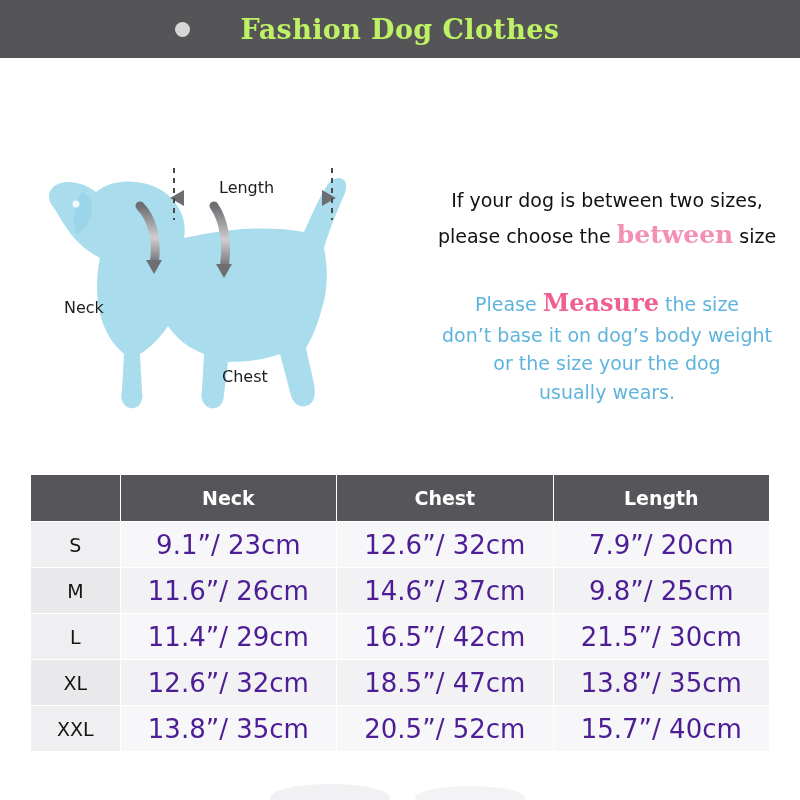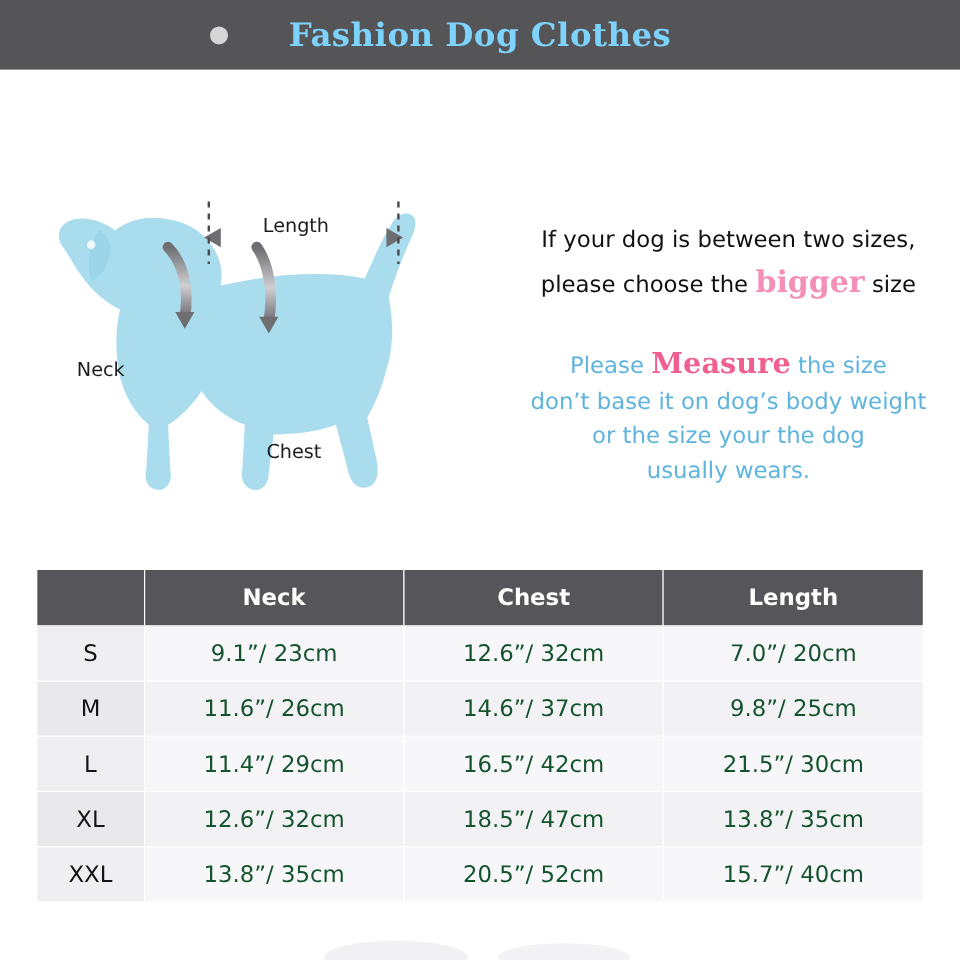--- a/index.html
+++ b/index.html
@@ -28,21 +28,21 @@
   .header-dot {
     width: 15px;
     height: 15px;
     border-radius: 50%;
     background: #d6d6d6;
     position: absolute;
     left: 175px;
     top: 22px;
   }
   .header-title {
-    color: #7dd3fc;
+    color: #bef264;
     font-size: 27px;
     font-weight: bold;
     font-family: "DejaVu Serif", serif;
     letter-spacing: 0.4px;
   }
 
   
   .illustration {
     position: relative;
     width: 800px;
@@ -112,23 +112,23 @@
     left: 30px;
     top: 474px;
     width: 740px;
     border-collapse: collapse;
     font-family: "DejaVu Sans", sans-serif;
   }
   .size-table th, .size-table td {
     border: 1px solid #ffffff;
     text-align: center;
     height: 43px;
-    font-size: 19px;
+    font-size: 26px;
     font-weight: normal;
-    color: #14532d;
+    color: #4c1d95;
   }
   .size-table thead th {
     background: #56565a;
     color: #ffffff;
     font-weight: bold;
     font-size: 19px;
     height: 44px;
   }
   .size-table thead th.corner {
     background: #56565a;
@@ -237,21 +237,21 @@
   </svg>
 
   <div class="label label-length">Length</div>
   <div class="label label-neck">Neck</div>
   <div class="label label-chest">Chest</div>
 
   <div class="right-text">
     <div class="rt-line1">If your dog is between two sizes,</div>
     <div class="rt-line2">
       <span>please choose the</span>
-      <span class="word-bigger">bigger</span>
+      <span class="word-bigger">between</span>
       <span>size</span>
     </div>
 
     <div class="blue-block">
       <div>
         <span>Please</span>
         <span class="word-measure">Measure</span>
         <span>the size</span>
       </div>
       <div>don’t base it on dog’s body weight</div>
@@ -268,21 +268,21 @@
       <th class="col-data">Neck</th>
       <th class="col-data">Chest</th>
       <th class="col-data">Length</th>
     </tr>
   </thead>
   <tbody>
     <tr>
       <td>S</td>
       <td>9.1”/ 23cm</td>
       <td>12.6”/ 32cm</td>
-      <td>7.0”/ 20cm</td>
+      <td>7.9”/ 20cm</td>
     </tr>
     <tr>
       <td>M</td>
       <td>11.6”/ 26cm</td>
       <td>14.6”/ 37cm</td>
       <td>9.8”/ 25cm</td>
     </tr>
     <tr>
       <td>L</td>
       <td>11.4”/ 29cm</td>

